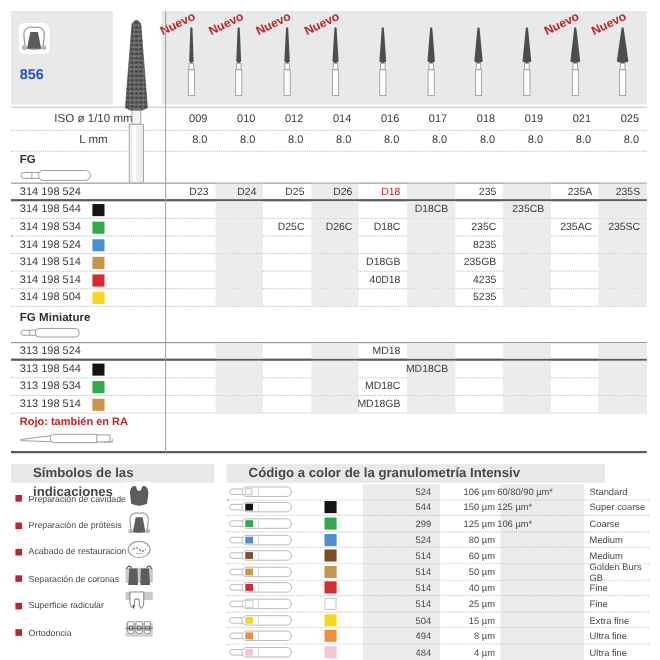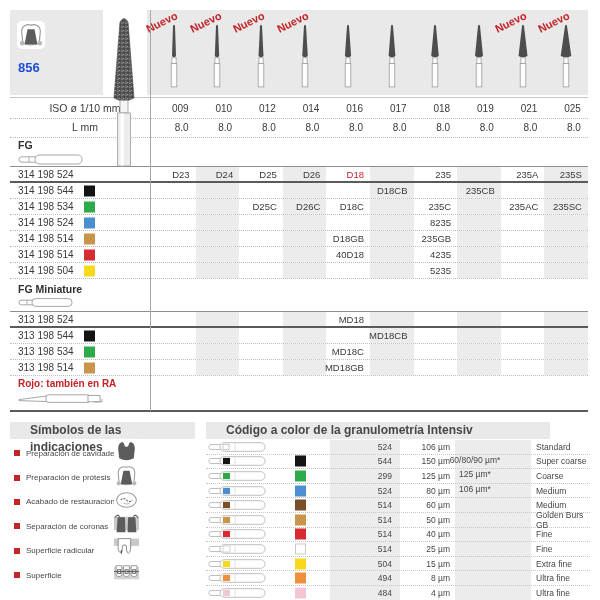--- a/index.html
+++ b/index.html
@@ -64,21 +64,21 @@
   #gran-table{position:absolute;left:206px;top:440px;width:384px;border-bottom:6px solid #a16207;}
   #gran-table .colband{position:absolute;top:0;height:100%;background:#ececec;}
   .gb1{left:124px;width:70px;}
   .gb2{left:249px;width:76px;}
   .gran-row{position:relative;height:13.6px;border-bottom:1px dotted #c8c8c8;font-size:8.5px;color:#474747;}
   .gran-row:last-child{border-bottom:none;}
   .g-icon{position:absolute;left:2px;top:50%;transform:translateY(-50%);line-height:0;}
   .g-sq{position:absolute;left:89px;top:50%;transform:translateY(-50%);width:11px;height:11px;}
   .g-code{position:absolute;left:124px;width:62px;text-align:right;top:50%;transform:translateY(-50%);}
   .g-size{position:absolute;left:194px;width:50px;text-align:right;top:50%;transform:translateY(-50%);}
-  .g-alt{position:absolute;left:233px;width:72px;text-align:center;top:50%;transform:translateY(-50%);margin-top:13px;}
+  .g-alt{position:absolute;left:246px;width:72px;text-align:left;top:50%;transform:translateY(-50%);}
   .g-grade{position:absolute;left:330px;top:50%;transform:translateY(-50%);}
 </style>
 </head>
 <body>
 
 <div id="page">
 
   <div id="band-left" class="band"></div>
   <div id="bigbur-strip"></div>
   <div id="band-right" class="band"></div>
@@ -496,21 +496,21 @@
         <span class="lbl">Superficie radicular</span>
         <span class="ic"><svg width="25" height="25" viewBox="0 0 24 24">
             <rect width="24" height="24" fill="#fff"></rect>
     <rect y="2" width="24" height="7" fill="#c9c9c9"></rect>
     <path d="M4 2 L4 12 Q6 19 8 12 L8 9 Q10 7 12 9 L12 13 Q14 20 16 12 L16 2 Z" fill="#fff" stroke="#8a8a8a" stroke-width="0.9"></path>
     <path d="M6.3 13.5 L7.2 17.5 L8.2 13.5 Z" fill="#444"></path>
           </svg></span>
       </div>
       <div class="sym-item">
         <span class="bullet"></span>
-        <span class="lbl">Superficie</span>
+        <span class="lbl">Ortodoncia</span>
         <span class="ic"><svg width="25" height="25" viewBox="0 0 24 24">
             <rect width="24" height="24" fill="#fff"></rect>
     <rect y="6" width="24" height="12" fill="#d2d2d2"></rect>
     <g fill="#fff" stroke="#8a8a8a" stroke-width="0.8">
       <path d="M2 5 h5.5 v9 q-2.75 3 -5.5 0 Z"></path>
               <path d="M9.2 5 h5.6 v9 q-2.8 3 -5.6 0 Z"></path>
               <path d="M16.5 5 h5.5 v9 q-2.75 3 -5.5 0 Z"></path>
     </g>
     <line x1="0" y1="10.6" x2="24" y2="10.6" stroke="#5c5c5c" stroke-width="0.9"></line>
     <g fill="none" stroke="#5c5c5c" stroke-width="0.9">

